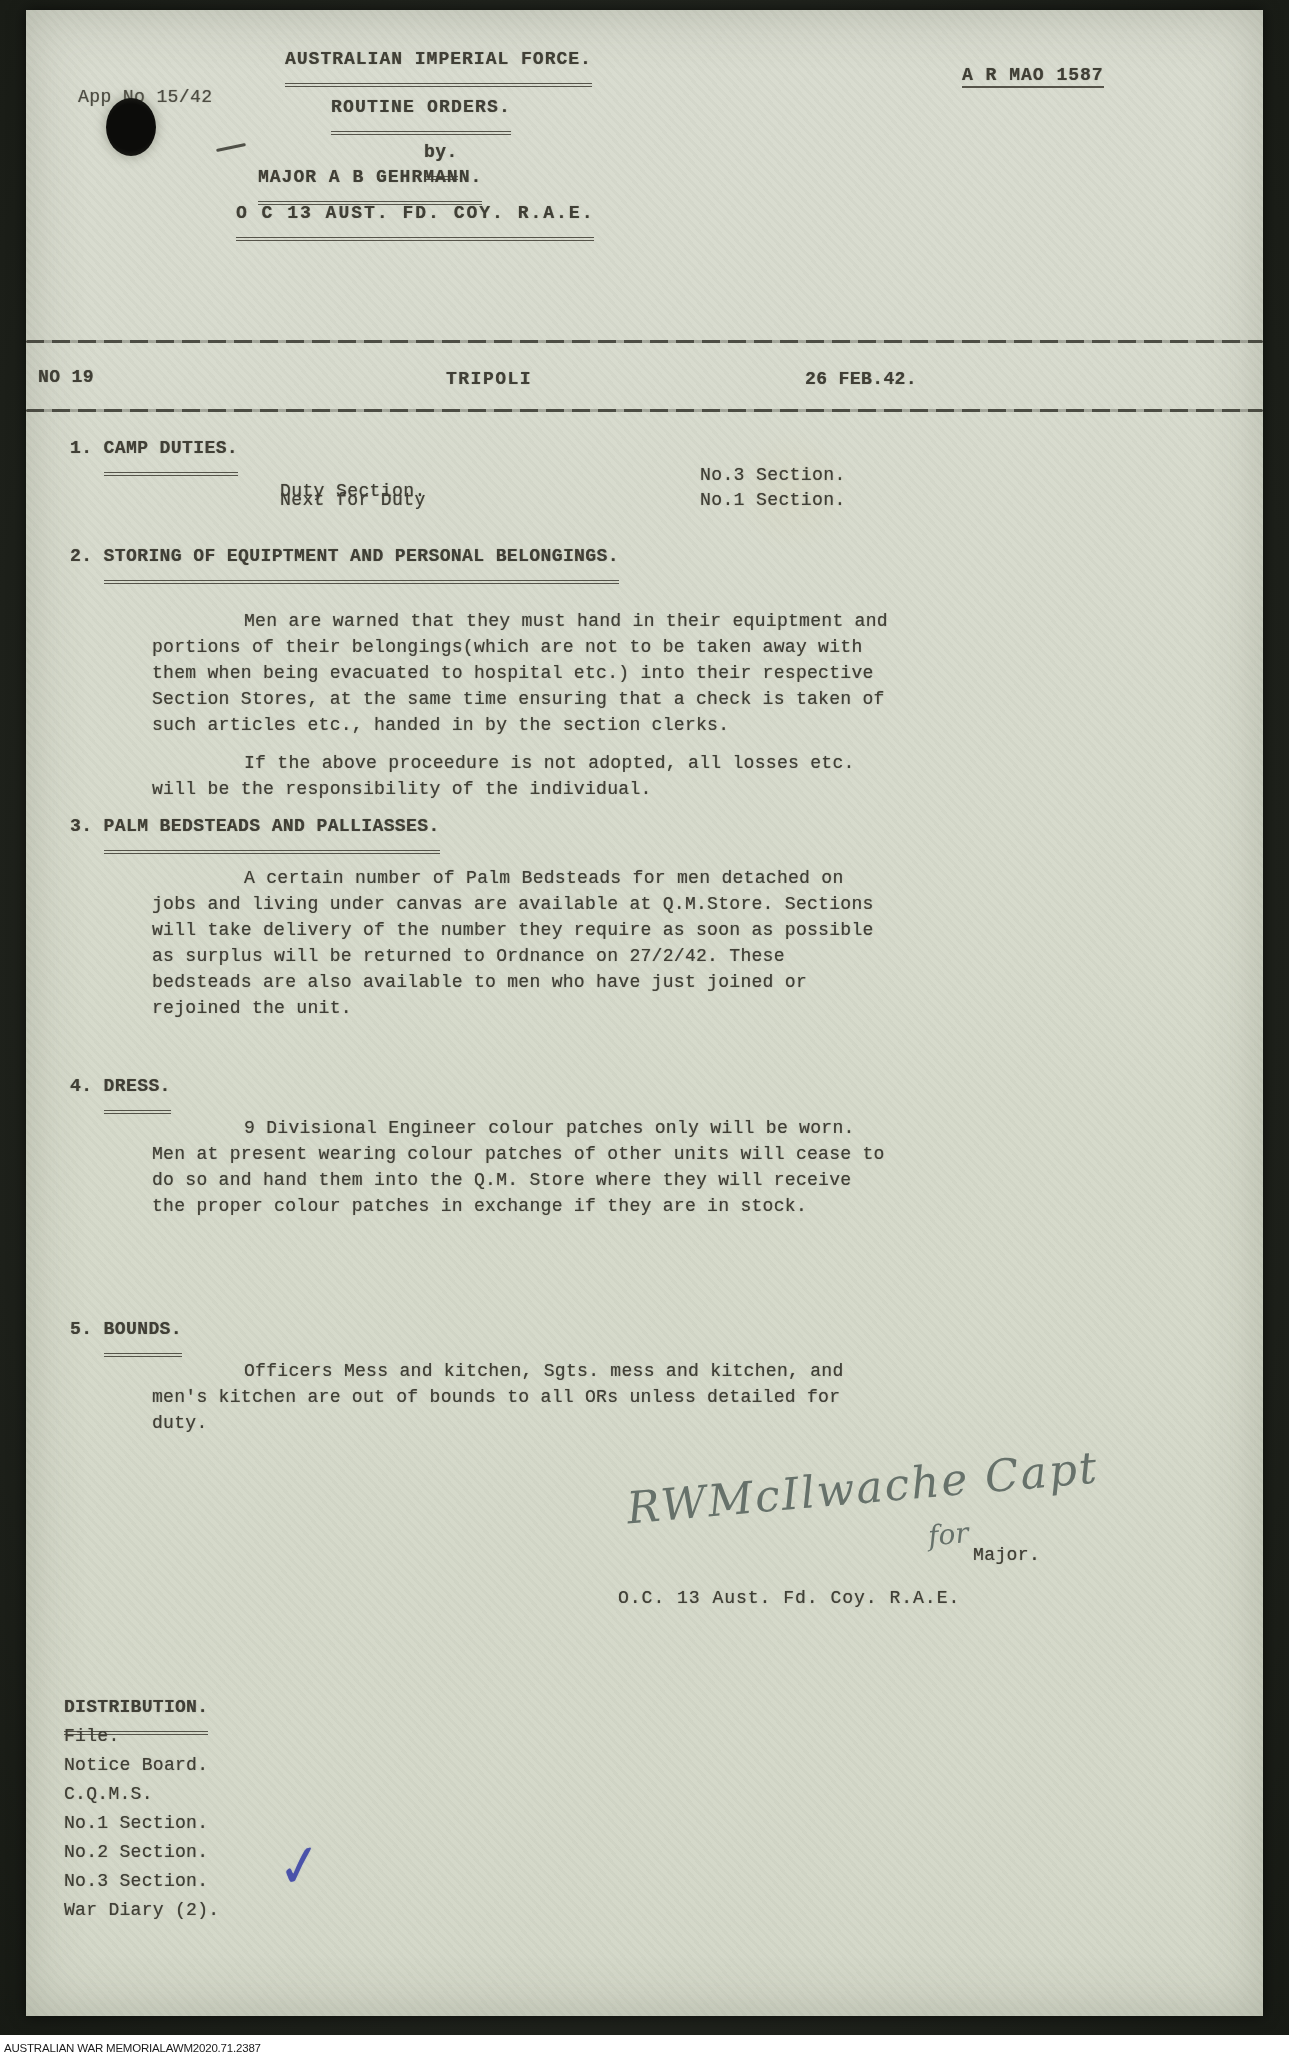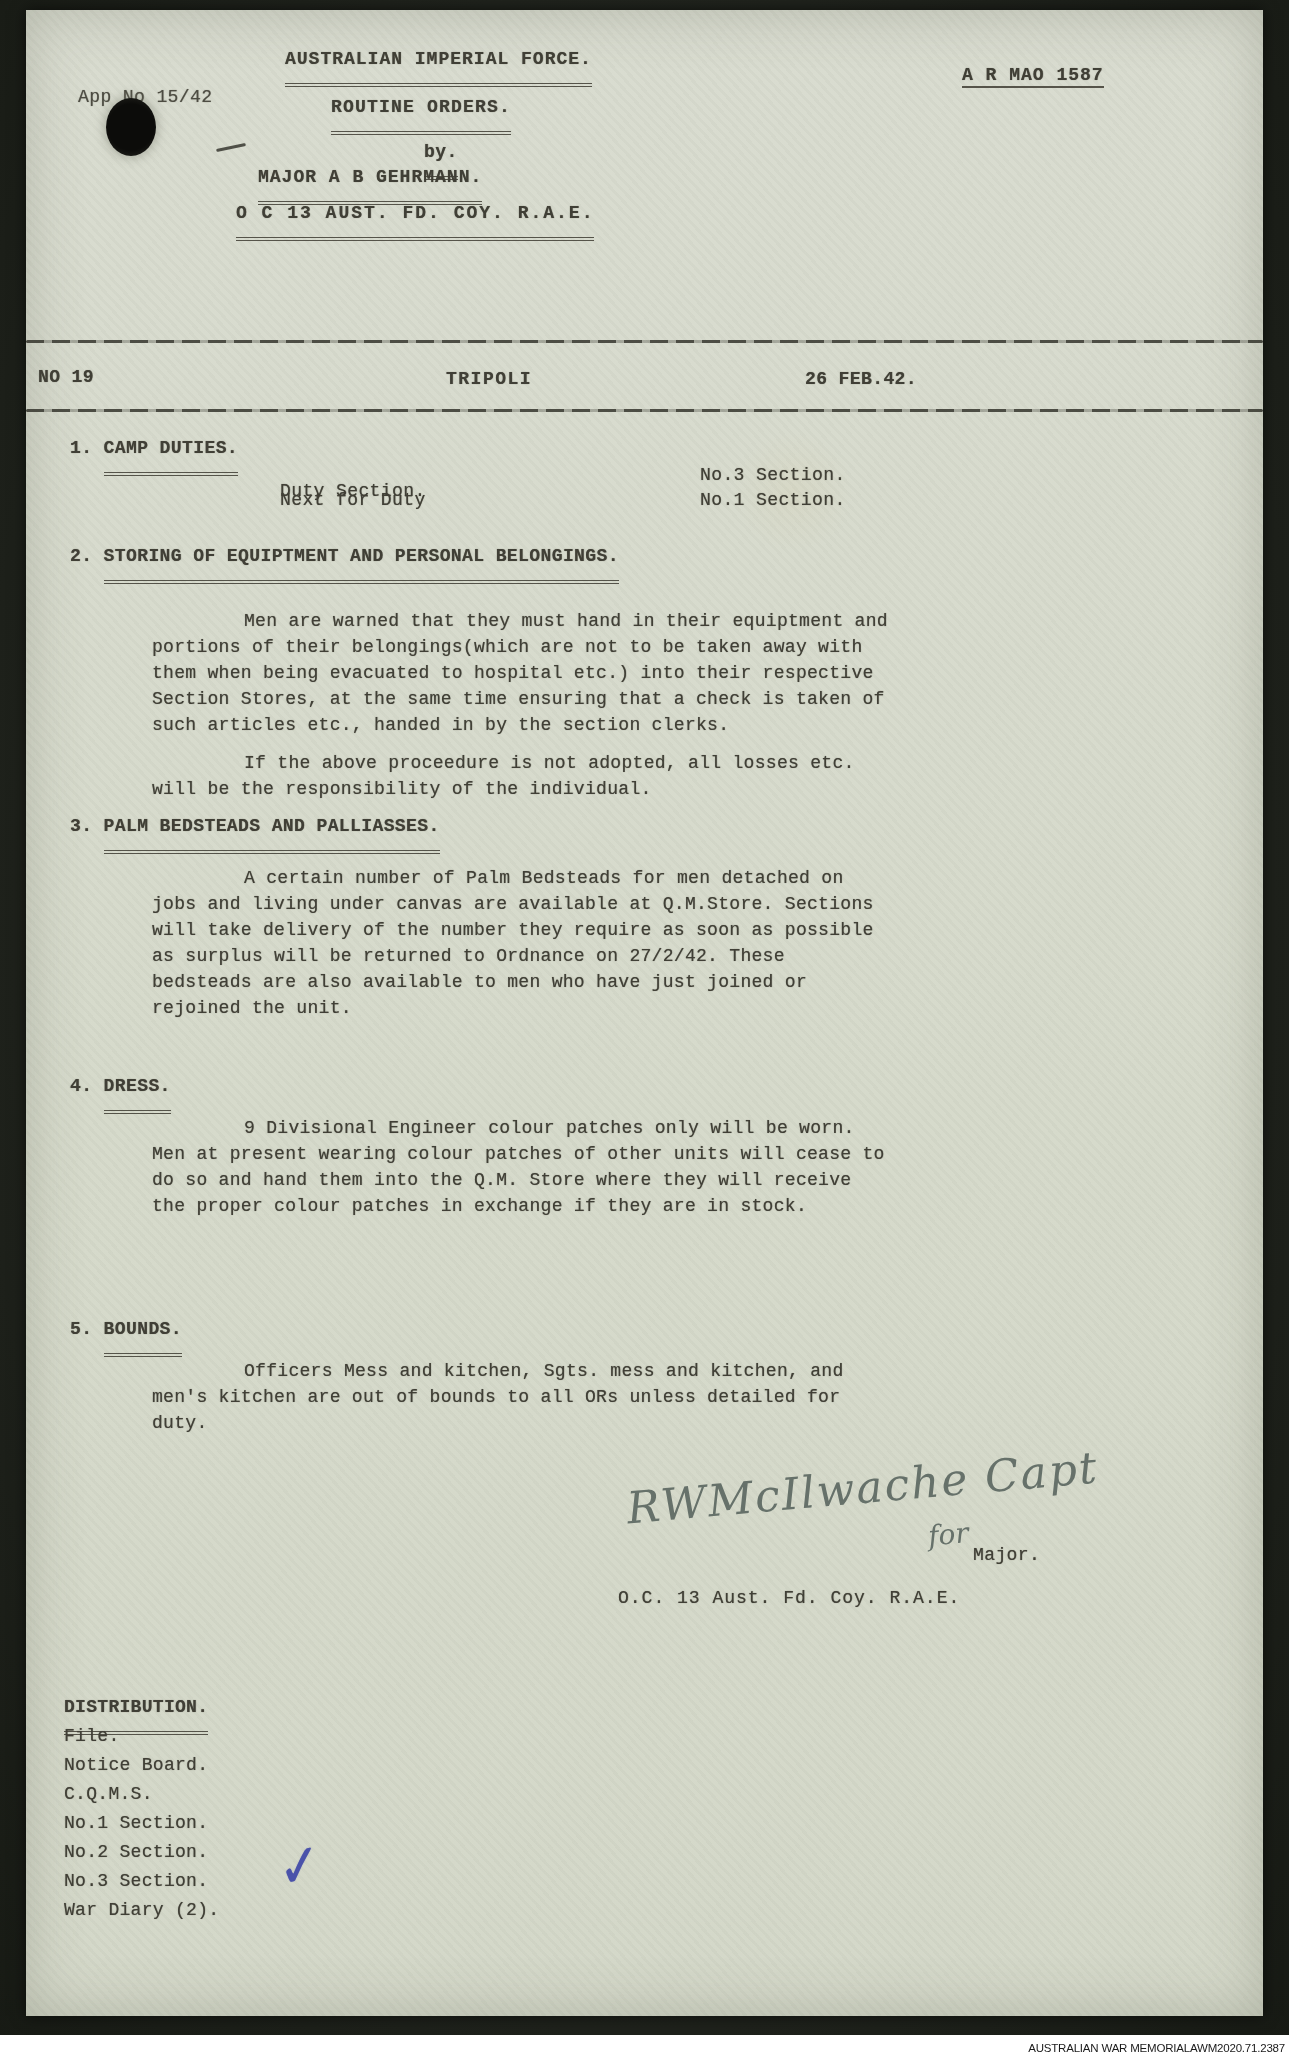--- a/index.html
+++ b/index.html
@@ -68,21 +68,21 @@
     font-family:"DejaVu Sans", sans-serif;
     transform:rotate(-6deg) scaleY(1.15);
     text-shadow:0 0 1px rgba(74,82,170,0.6);
   }
   .dist-item{display:block;}
   #footer{
     position:absolute;left:0;bottom:0;width:1289px;height:26px;
     background:#ffffff;
     font-family:"Liberation Sans", sans-serif;
     font-size:11.5px;color:#1a1a1a;
-    display:flex;align-items:center;justify-content:flex-end;
+    display:flex;align-items:center;justify-content:flex-start;
     padding:0 4px;box-sizing:border-box;
     letter-spacing:-0.2px;
   }
 </style>
 </head>
 <body>
 
 <div id="stage">
   <div id="paper">
 

